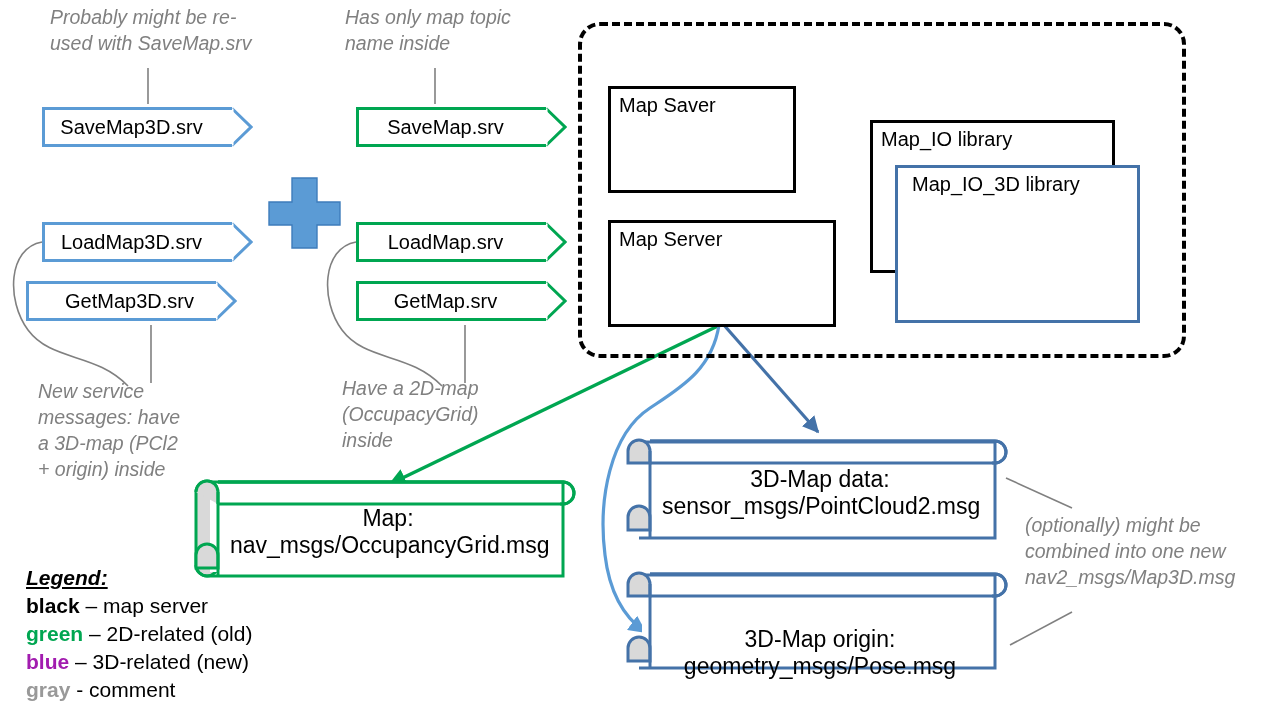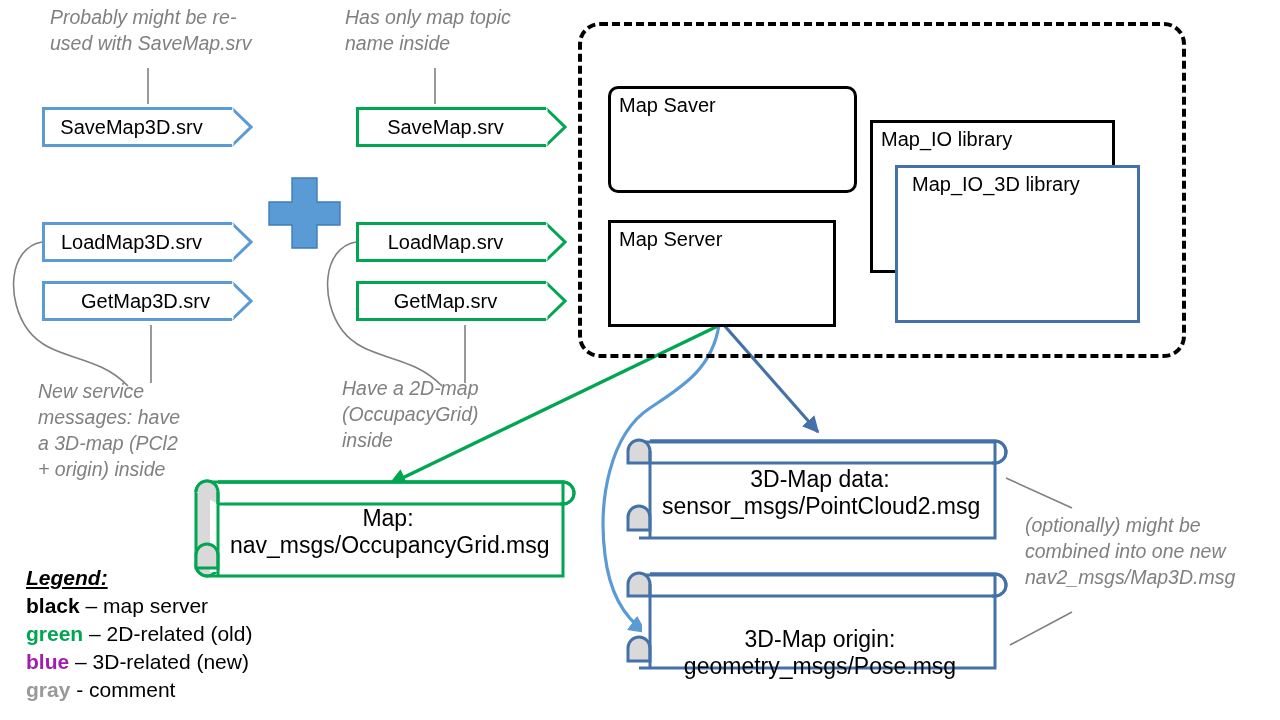--- a/index.html
+++ b/index.html
@@ -221,21 +221,21 @@
   </div>
 
   <div class="srv" style="left:42px; top:222px; width:190px;">
     <svg class="tip" viewBox="0 0 21 40" preserveAspectRatio="none">
       <path d="M 0 1.5 L 19 20 L 0 38.5" fill="#ffffff" stroke="#5B9BD5" stroke-width="3"></path>
       <line x1="0" y1="1.5" x2="0" y2="38.5" stroke="#ffffff" stroke-width="3"></line>
     </svg>
     <span class="lbl">LoadMap3D.srv</span>
   </div>
 
-  <div class="srv" style="left:42px; top:281px; width:190px;padding-left:28px;">
+  <div class="srv" style="left:26px; top:281px; width:190px;padding-left:28px;">
     <svg class="tip" viewBox="0 0 21 40" preserveAspectRatio="none">
       <path d="M 0 1.5 L 19 20 L 0 38.5" fill="#ffffff" stroke="#5B9BD5" stroke-width="3"></path>
       <line x1="0" y1="1.5" x2="0" y2="38.5" stroke="#ffffff" stroke-width="3"></line>
     </svg>
     <span class="lbl">GetMap3D.srv</span>
   </div>
 
   <div class="srv green" style="left:356px; top:107px; width:190px;">
     <svg class="tip" viewBox="0 0 21 40" preserveAspectRatio="none">
       <path d="M 0 1.5 L 19 20 L 0 38.5" fill="#ffffff" stroke="#00A651" stroke-width="3"></path>
@@ -255,21 +255,21 @@
   <div class="srv green" style="left:356px; top:281px; width:190px;">
     <svg class="tip" viewBox="0 0 21 40" preserveAspectRatio="none">
       <path d="M 0 1.5 L 19 20 L 0 38.5" fill="#ffffff" stroke="#00A651" stroke-width="3"></path>
       <line x1="0" y1="1.5" x2="0" y2="38.5" stroke="#ffffff" stroke-width="3"></line>
     </svg>
     <span class="lbl">GetMap.srv</span>
   </div>
 
   <div id="nav-container"></div>
 
-  <div class="rect" style="left:608px; top:86px; width:249px; height:107px;border-radius:10px;">
+  <div class="rect" style="left:608px; top:86px; width:188px; height:107px;">
     <span>Map Saver</span>
   </div>
 
   <div class="rect" style="left:608px; top:220px; width:228px; height:107px;">
     <span>Map Server</span>
   </div>
 
   <div class="rect" style="left:870px; top:120px; width:245px; height:153px;">
     <span>Map_IO library</span>
   </div>

